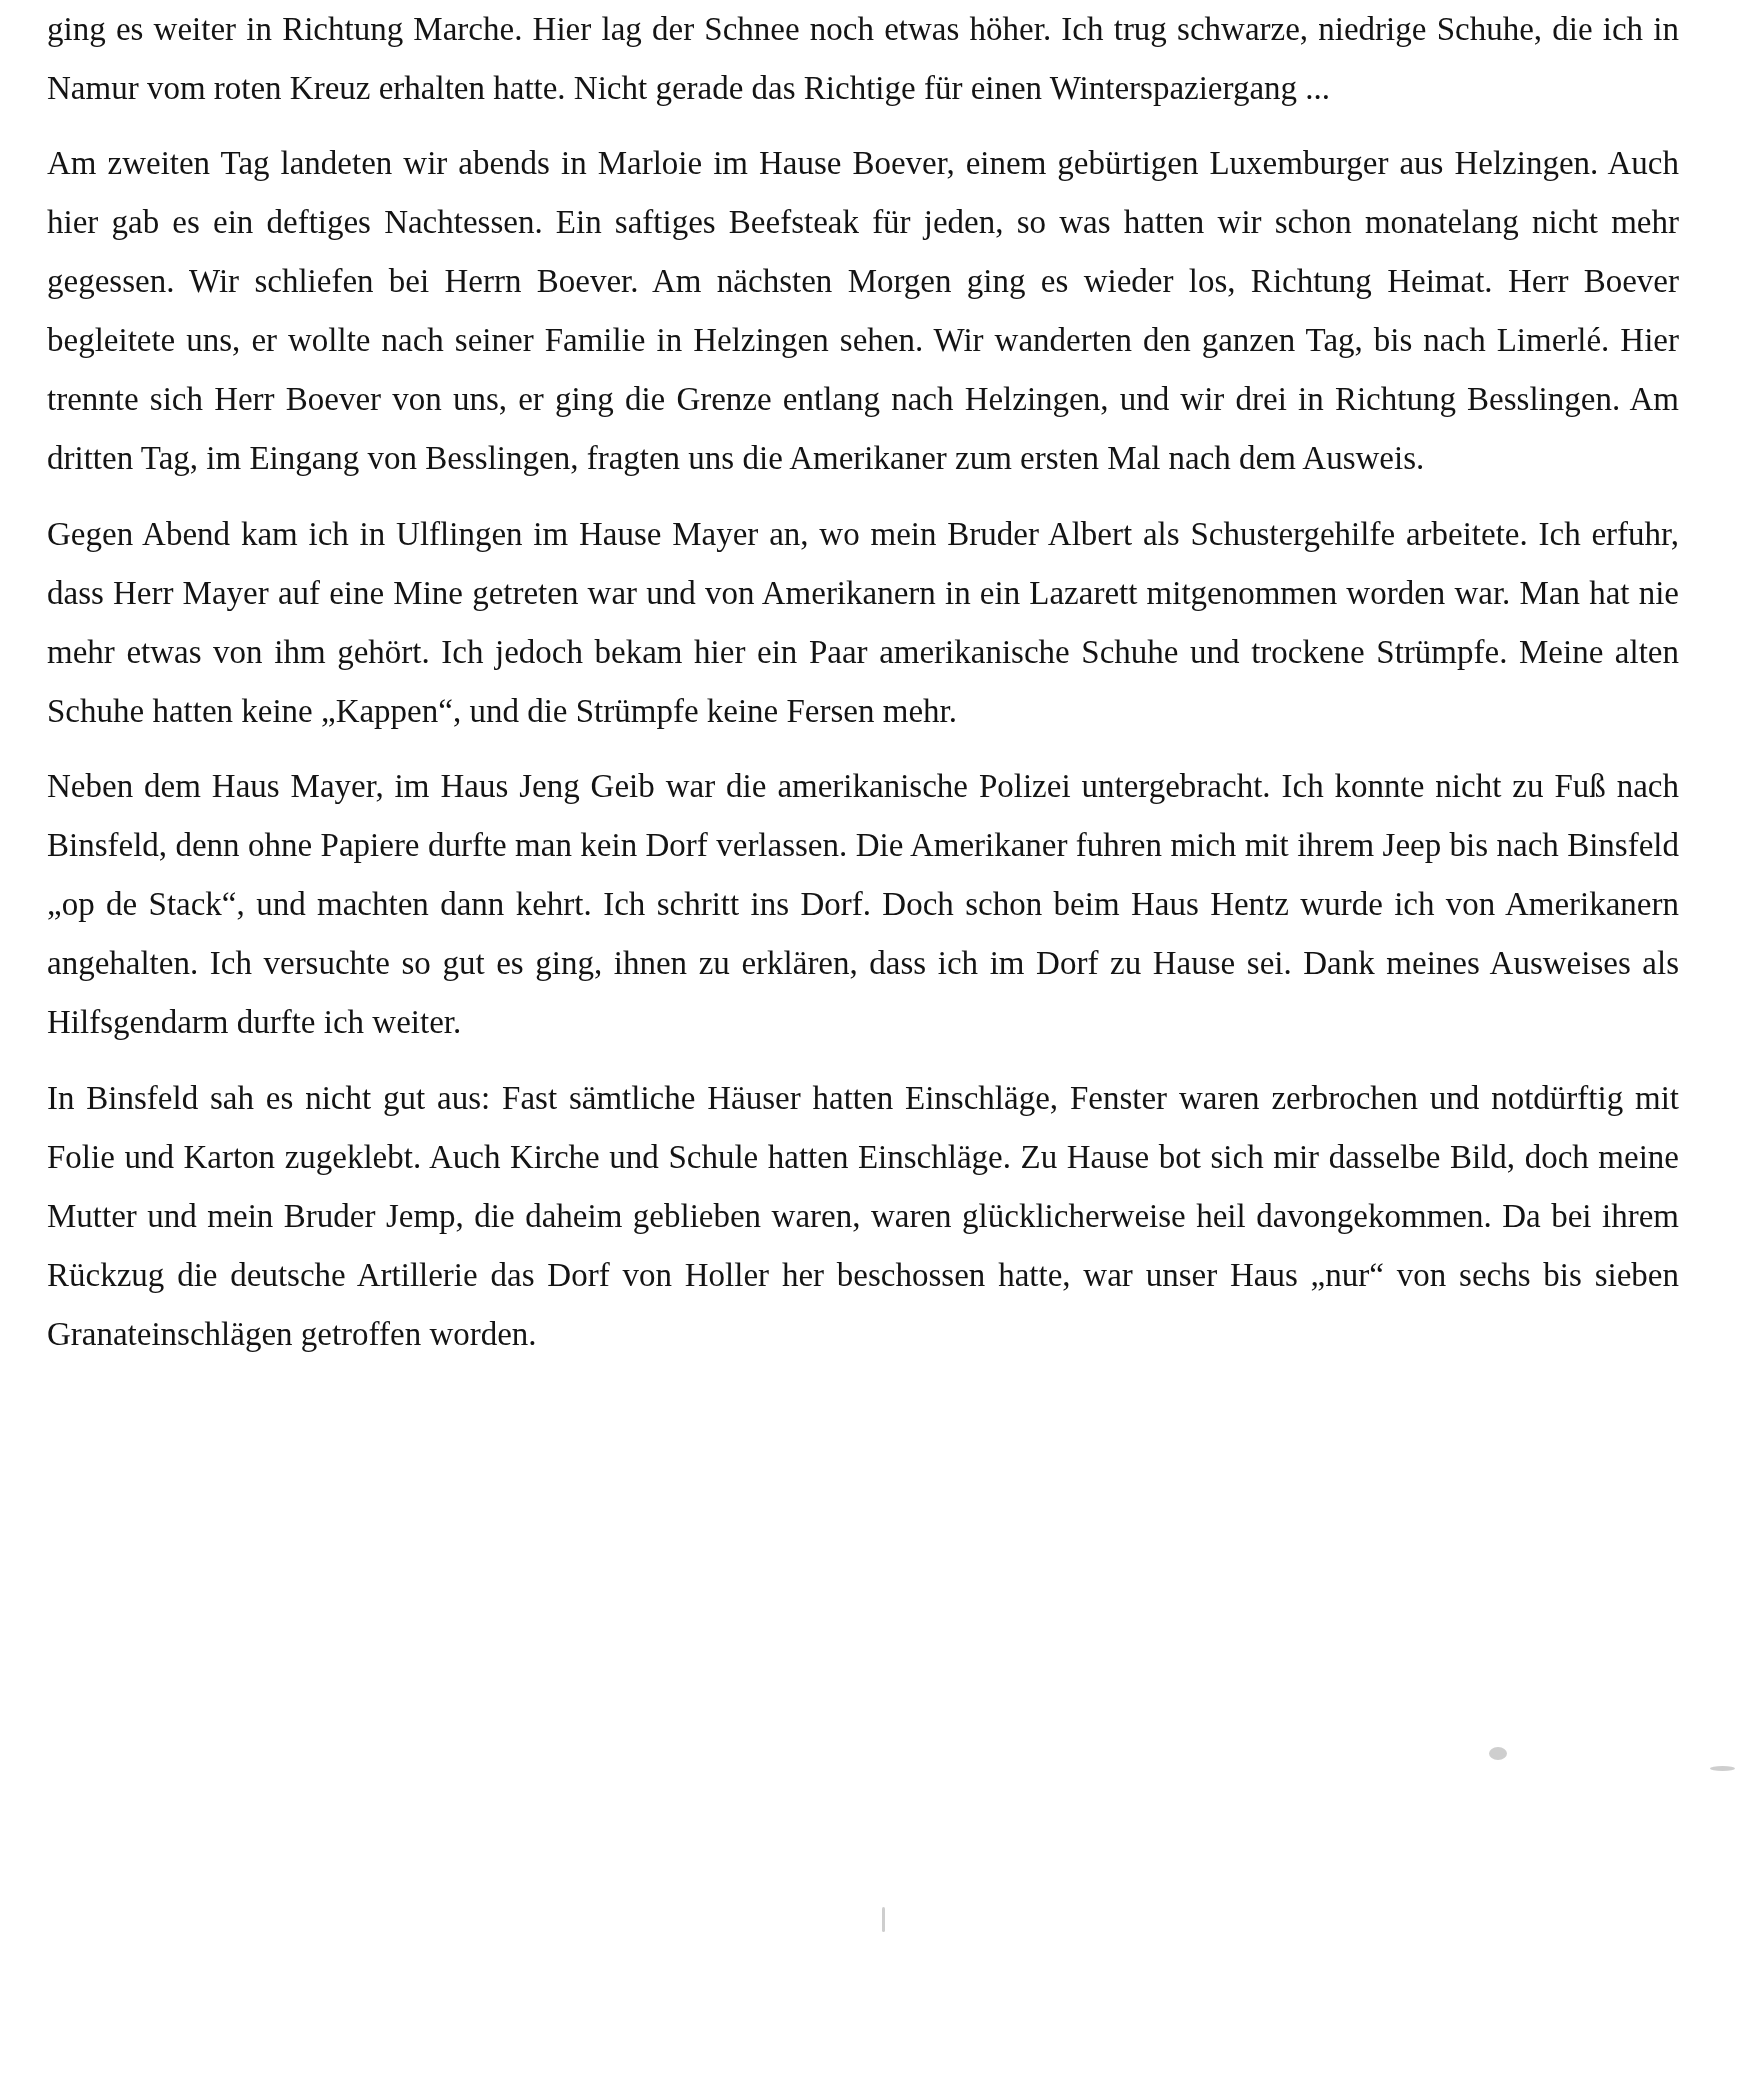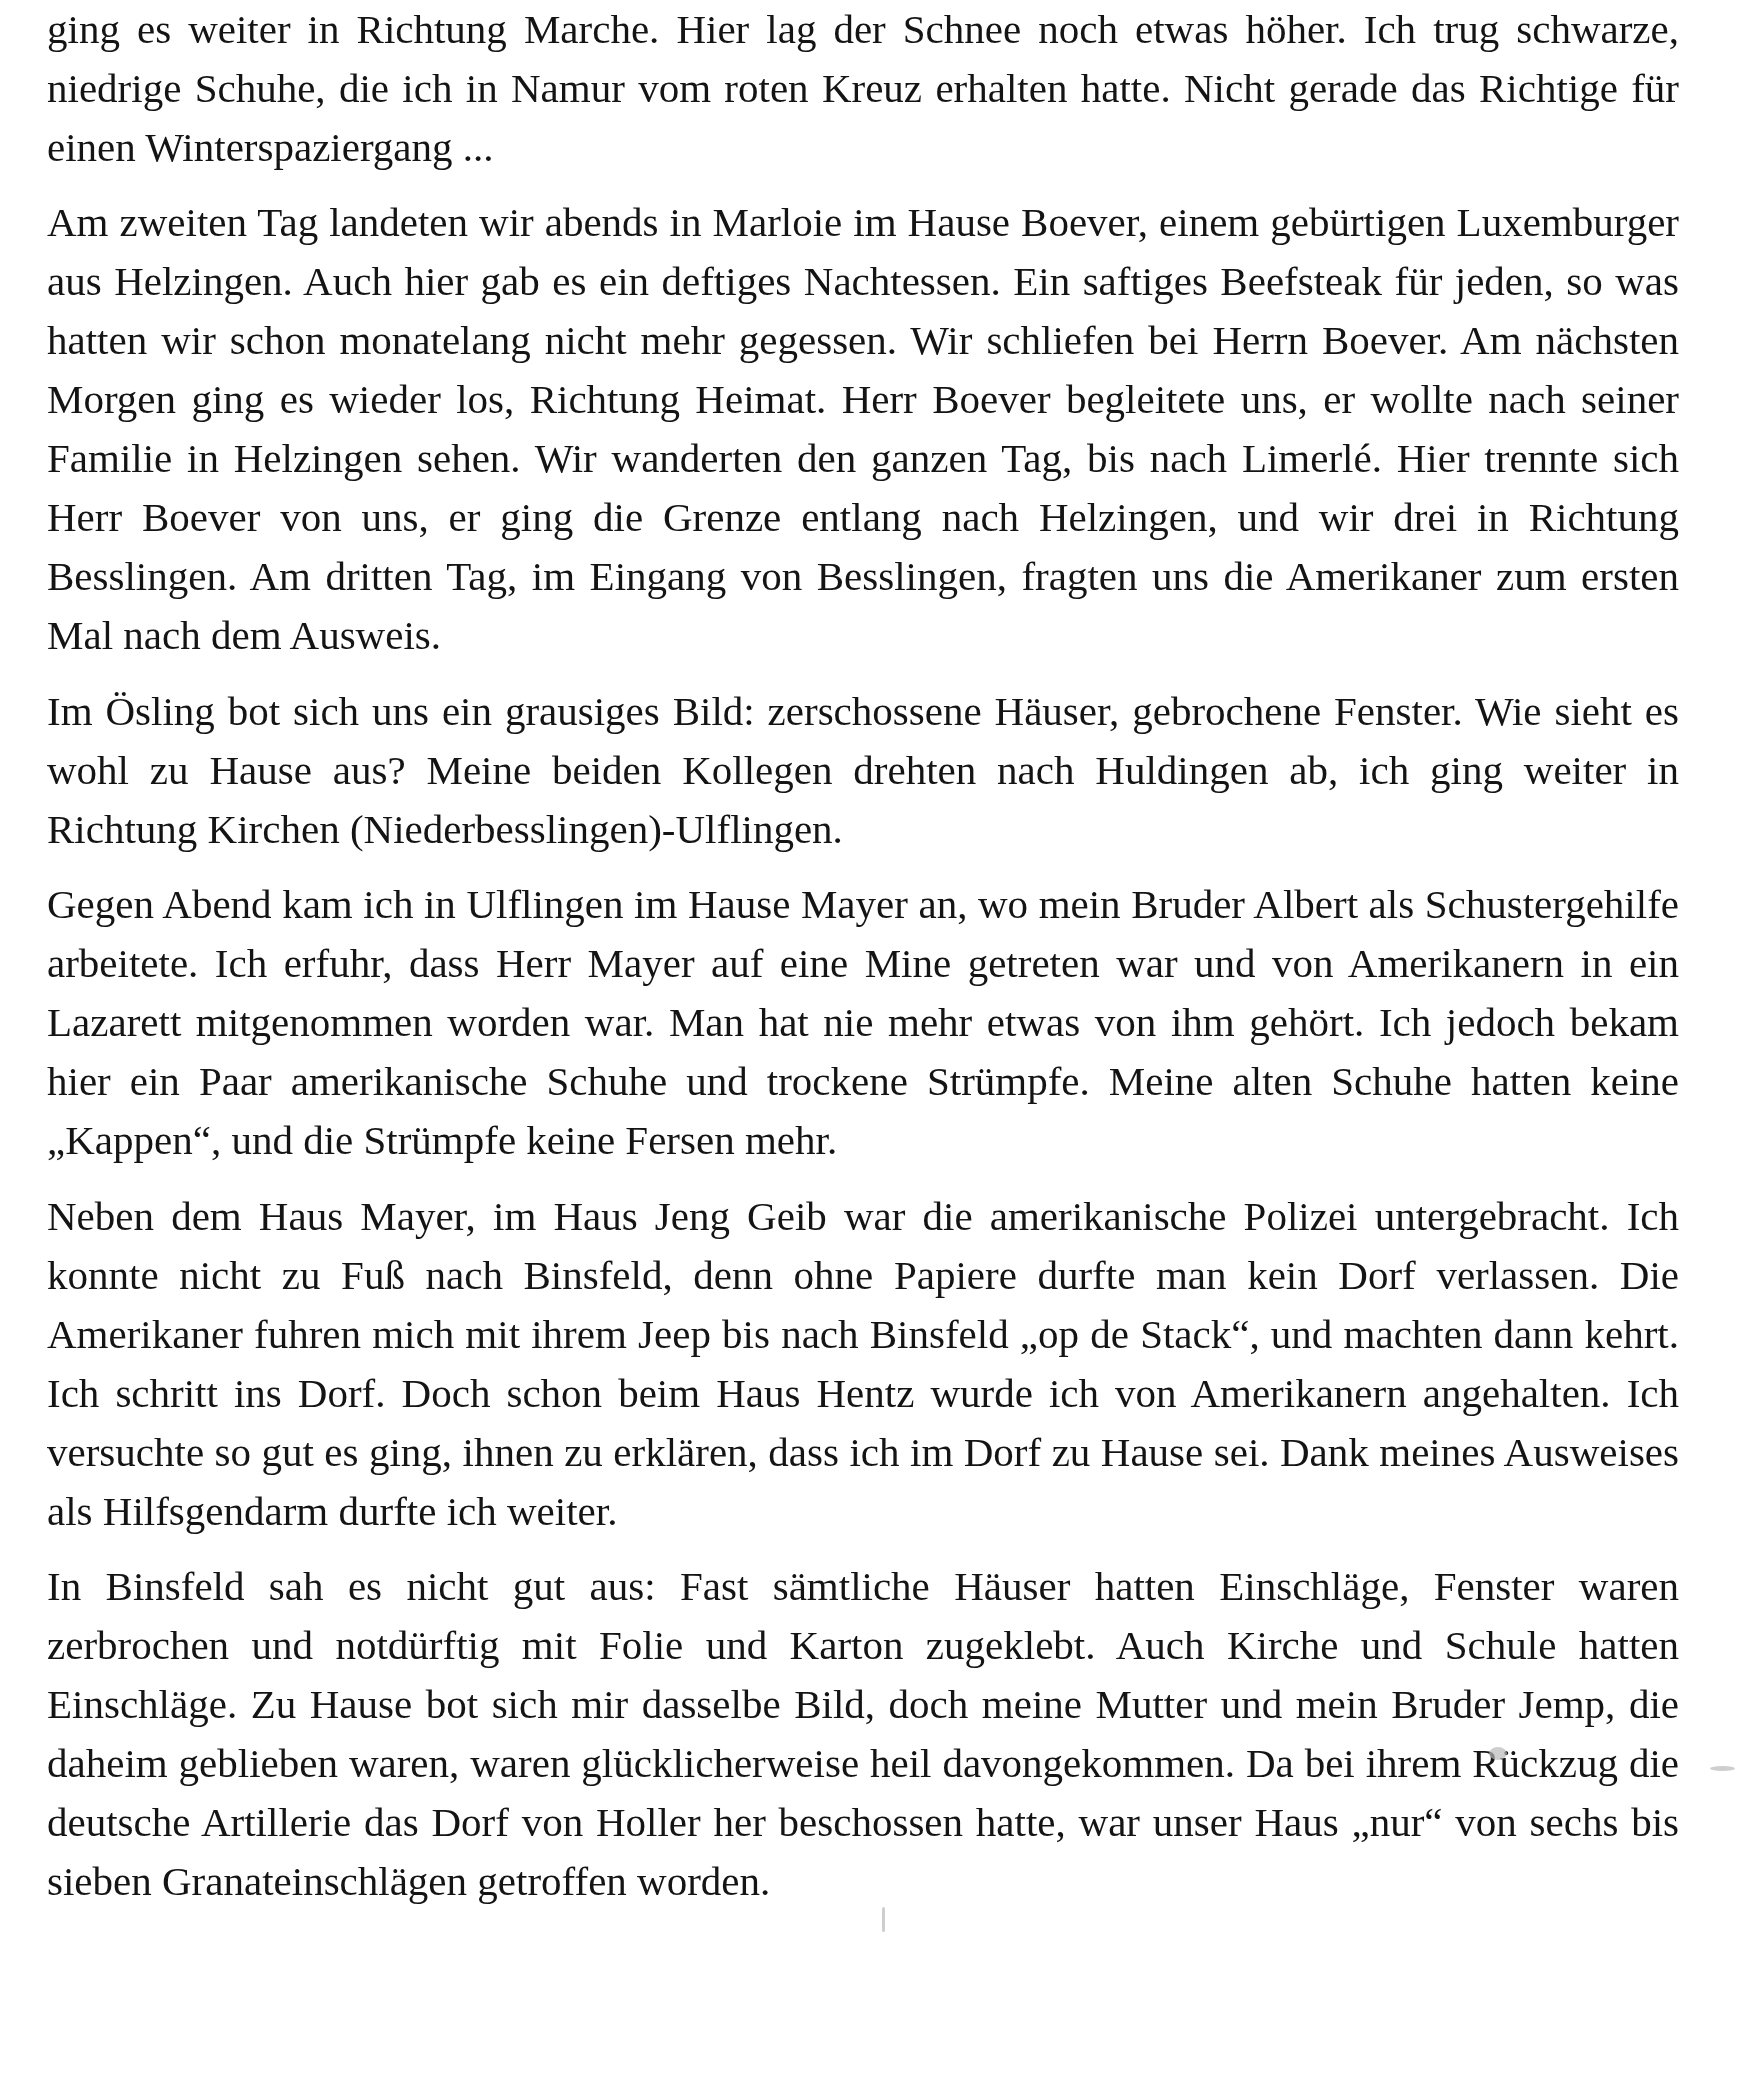--- a/index.html
+++ b/index.html
@@ -8,21 +8,21 @@
     height: 2099px;
     overflow: hidden;
     position: relative;
   }
   .page {
     position: absolute;
     left: 47px;
     top: 0px;
     width: 1632px;
     font-family: "Liberation Serif", "DejaVu Serif", serif;
-    font-size: 41px;
+    font-size: 33px;
     line-height: 59px;
     color: #141414;
   }
   .para {
     margin: 0 0 16.4px 0;
     text-align: justify;
     text-align-last: left;
     hyphens: none;
   }
   .speck {
@@ -31,21 +31,20 @@
     border-radius: 50%;
     opacity: 0.7;
   }
 </style>
 </head>
 <body>
 
 <div class="page">
   <p class="para">ging es weiter in Richtung Marche. Hier lag der Schnee noch etwas höher. Ich trug schwarze, niedrige Schuhe, die ich in Namur vom roten Kreuz erhalten hatte. Nicht gerade das Richtige für einen Winterspaziergang ...</p>
   <p class="para">Am zweiten Tag landeten wir abends in Marloie im Hause Boever, einem gebürtigen Luxemburger aus Helzingen. Auch hier gab es ein deftiges Nachtessen. Ein saftiges Beefsteak für jeden, so was hatten wir schon monatelang nicht mehr gegessen. Wir schliefen bei Herrn Boever. Am nächsten Morgen ging es wieder los, Richtung Heimat. Herr Boever begleitete uns, er wollte nach seiner Familie in Helzingen sehen. Wir wanderten den ganzen Tag, bis nach Limerlé. Hier trennte sich Herr Boever von uns, er ging die Grenze entlang nach Helzingen, und wir drei in Richtung Besslingen. Am dritten Tag, im Eingang von Besslingen, fragten uns die Amerikaner zum ersten Mal nach dem Ausweis.</p>
-  <p class="para">Im Ösling bot sich uns ein grausiges Bild: zerschossene Häuser, gebrochene Fenster. Wie sieht es wohl zu Hause aus? Meine beiden Kollegen drehten nach Huldingen ab, ich ging weiter in Richtung Kirchen (Niederbesslingen)-Ulflingen.</p>
   <p class="para">Gegen Abend kam ich in Ulflingen im Hause Mayer an, wo mein Bruder Albert als Schustergehilfe arbeitete. Ich erfuhr, dass Herr Mayer auf eine Mine getreten war und von Amerikanern in ein Lazarett mitgenommen worden war. Man hat nie mehr etwas von ihm gehört. Ich jedoch bekam hier ein Paar amerikanische Schuhe und trockene Strümpfe. Meine alten Schuhe hatten keine „Kappen“, und die Strümpfe keine Fersen mehr.</p>
   <p class="para">Neben dem Haus Mayer, im Haus Jeng Geib war die amerikanische Polizei untergebracht. Ich konnte nicht zu Fuß nach Binsfeld, denn ohne Papiere durfte man kein Dorf verlassen. Die Amerikaner fuhren mich mit ihrem Jeep bis nach Binsfeld „op de Stack“, und machten dann kehrt. Ich schritt ins Dorf. Doch schon beim Haus Hentz wurde ich von Amerikanern angehalten. Ich versuchte so gut es ging, ihnen zu erklären, dass ich im Dorf zu Hause sei. Dank meines Ausweises als Hilfsgendarm durfte ich weiter.</p>
   <p class="para">In Binsfeld sah es nicht gut aus: Fast sämtliche Häuser hatten Einschläge, Fenster waren zerbrochen und notdürftig mit Folie und Karton zugeklebt. Auch Kirche und Schule hatten Einschläge. Zu Hause bot sich mir dasselbe Bild, doch meine Mutter und mein Bruder Jemp, die daheim geblieben waren, waren glücklicherweise heil davongekommen. Da bei ihrem Rückzug die deutsche Artillerie das Dorf von Holler her beschossen hatte, war unser Haus „nur“ von sechs bis sieben Granateinschlägen getroffen worden.</p>
 </div>
 
 <div class="speck" style="left:1489px;top:1747px;width:18px;height:13px;"></div>
 <div class="speck" style="left:1710px;top:1766px;width:24.5px;height:4.9px;"></div>
 <div class="speck" style="left:882px;top:1907px;width:3.3px;height:24.5px;border-radius:1.6px;"></div>
 
 

